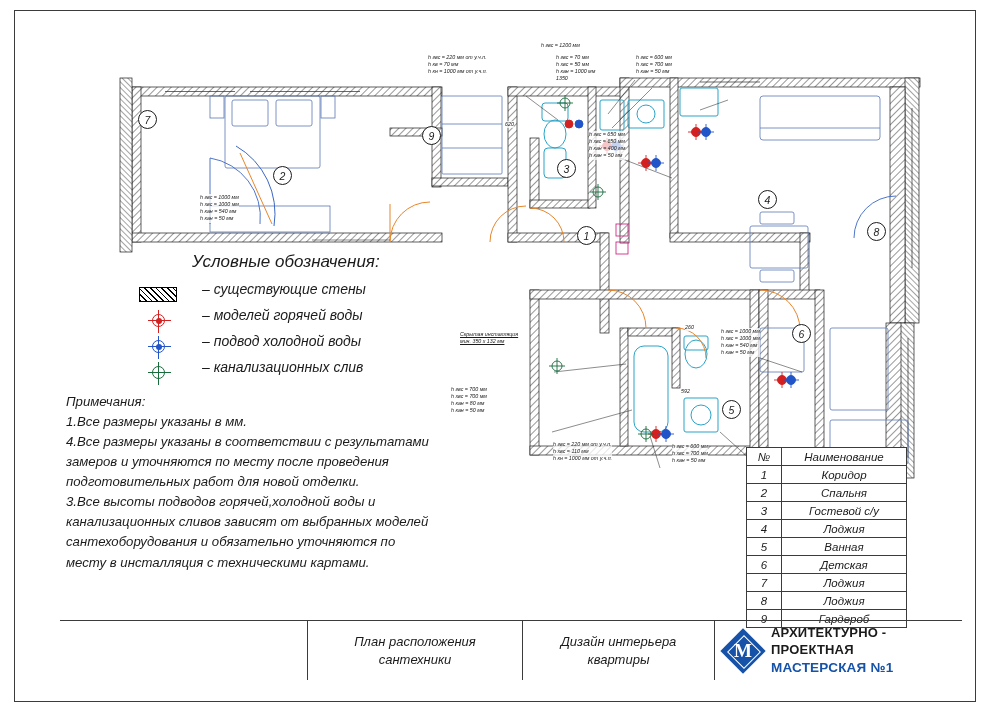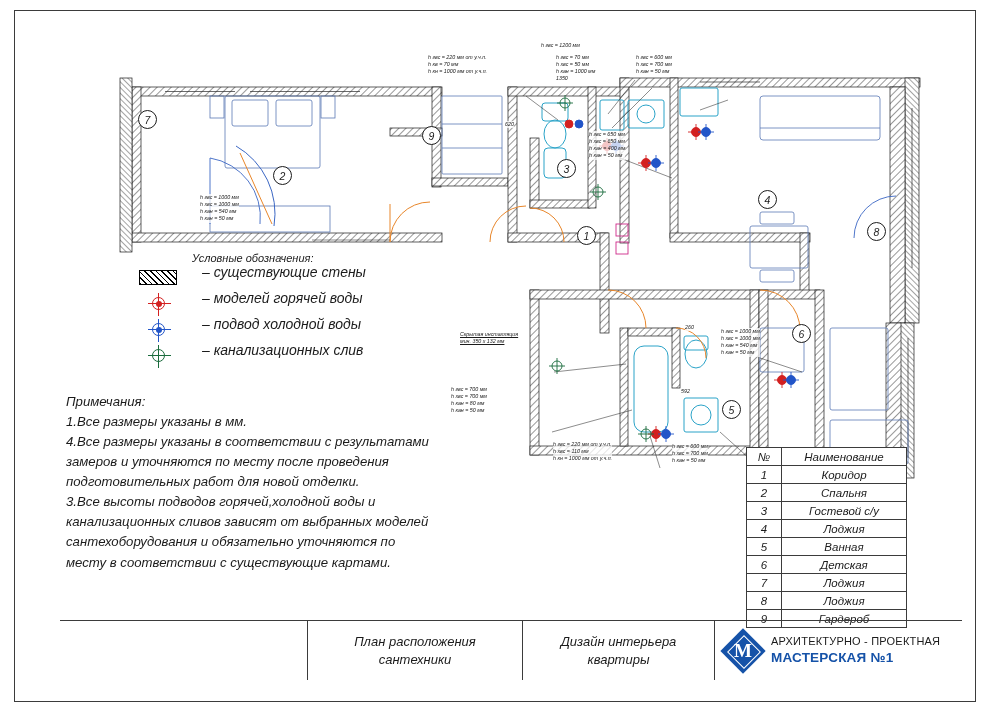--- a/index.html
+++ b/index.html
@@ -74,34 +74,35 @@
   }
   .logo-letter {
     position: absolute;
     left: 0; top: 0; width: 40px; height: 40px;
     display: flex; align-items: center; justify-content: center;
     color: #ffffff; font-weight: bold; font-size: 19px;
     font-family: "Liberation Serif", serif;
     font-style: normal;
   }
   .logo-text { text-align: left; font-style: normal; }
-  .logo-line1 { font-size: 11px; color: #1b1b1b; letter-spacing: .2px; }
+  .logo-line1 { font-size: 13px; color: #1b1b1b; letter-spacing: .2px; font-weight: bold; }
   .logo-line2 { font-size: 13.5px; color: #1552a8; font-weight: bold; letter-spacing: .2px; }
 
   
   .legend {
     position: absolute;
     left: 130px; top: 252px;
     width: 330px;
     font-style: italic;
     color: #1b1b1b;
   }
   .legend-title {
-    font-size: 11px;
+    font-size: 17px;
     margin-left: 62px;
+    margin-bottom: 9px;
   }
   .legend-row {
     display: flex;
     height: 26px;
     font-size: 14px;
     gap: 12px;
   }
   .legend-sym {
     width: 56px;
     display: flex;
@@ -514,21 +515,21 @@
 
   <div class="notes">
     <p>Примечания:</p>
     <p>1.Все размеры указаны в мм.</p>
     <p>4.Все размеры указаны в соответствии с результатами</p>
     <p>замеров и уточняются по месту после проведения</p>
     <p>подготовительных работ для новой отделки.</p>
     <p>3.Все высоты подводов горячей,холодной воды и</p>
     <p>канализационных сливов зависят от выбранных моделей</p>
     <p>сантехоборудования и обязательно уточняются по</p>
-    <p>месту в соответствии с существующие картами.</p>
+    <p>месту в инсталляция с техническими картами.</p>
   </div>
 
   <table class="room-table">
     <thead>
       <tr>
         <th class="col-num">№</th>
         <th class="col-name">Наименование</th>
       </tr>
     </thead>
     <tbody>

